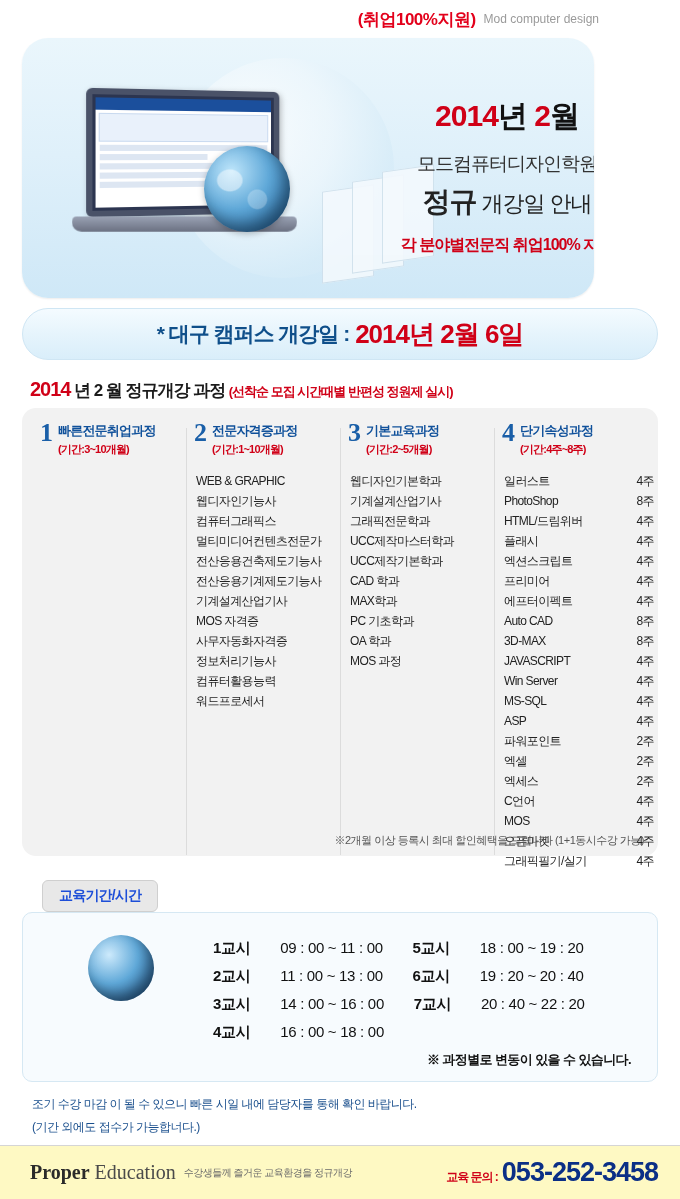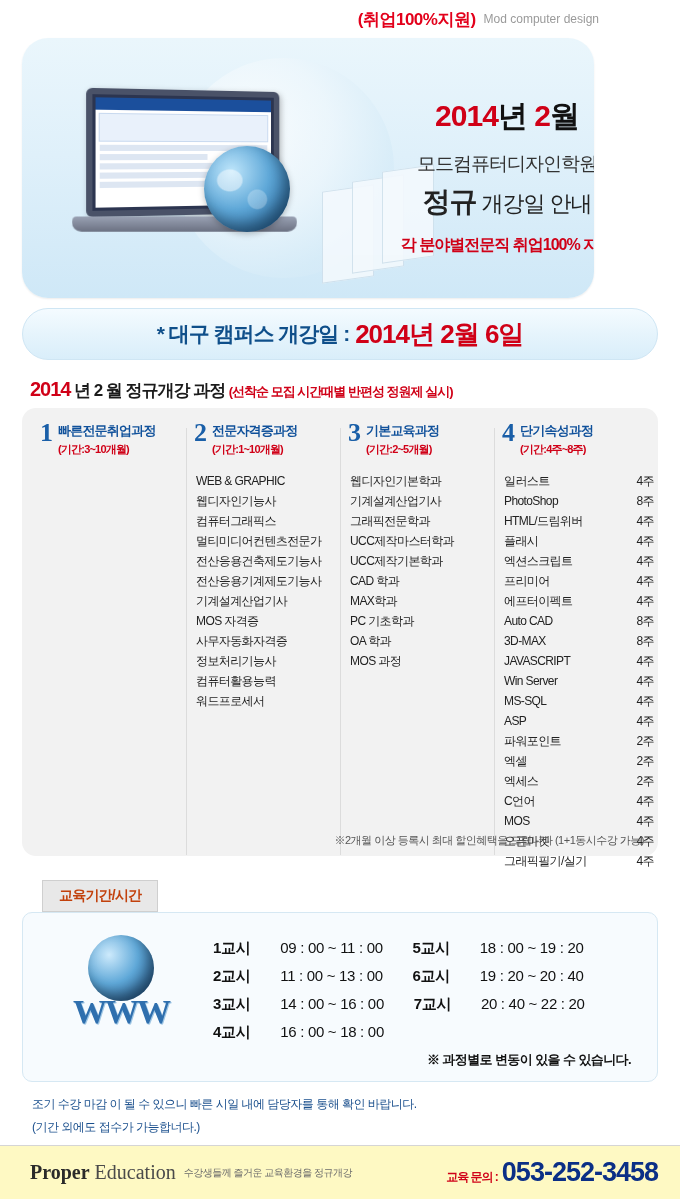--- a/index.html
+++ b/index.html
@@ -134,22 +134,22 @@
   .col.last ul li{ display:flex; justify-content:space-between; width:150px; }
   .col.last ul li span.w{ color:#222; }
 
   .note{
     position:absolute; right:14px; bottom:8px; font-size:11px; color:#555; letter-spacing:-0.5px;
   }
 
   
   .time-label{
     position:absolute; top:880px; left:42px;
-    background:#e8e8e8; border:1px solid #cfcfcf; border-radius:0;
-    padding:6px 16px; font-size:14px; font-weight:bold; color:#c2410c; letter-spacing:-0.8px;
+    background:#e8e8e8; border:1px solid #cfcfcf; border-radius:6px;
+    padding:6px 16px; font-size:14px; font-weight:bold; color:#1d4ed8; letter-spacing:-0.8px;
   }
   .time-panel{
     position:absolute; top:912px; left:22px; width:636px; height:170px;
     background:#f7fbfe; border:1px solid #d6e8f3; border-radius:10px;
   }
   .www{
     position:absolute; left:38px; top:22px; width:120px; text-align:center;
   }
   .www .gl{
     width:66px; height:66px; margin:0 auto; border-radius:50%;
@@ -397,21 +397,20 @@
 
   </div>
   <div class="note">※2개월 이상 등록시 최대 할인혜택을 드립니다 (1+1동시수강 가능)</div>
 </div>
 
 <div class="time-label">교육기간/시간</div>
 
 <div class="time-panel">
   <div class="www">
     <div class="gl"></div>
-    <div class="txt">WWW</div>
   </div>
 
   <div class="times">
     <div class="r">
       <b>1교시</b>
       <span class="gap"></span>
       <span>09 : 00 ~ 11 : 00</span>
       <span class="gap"></span>
       <b>5교시</b>
       <span class="gap"></span>

